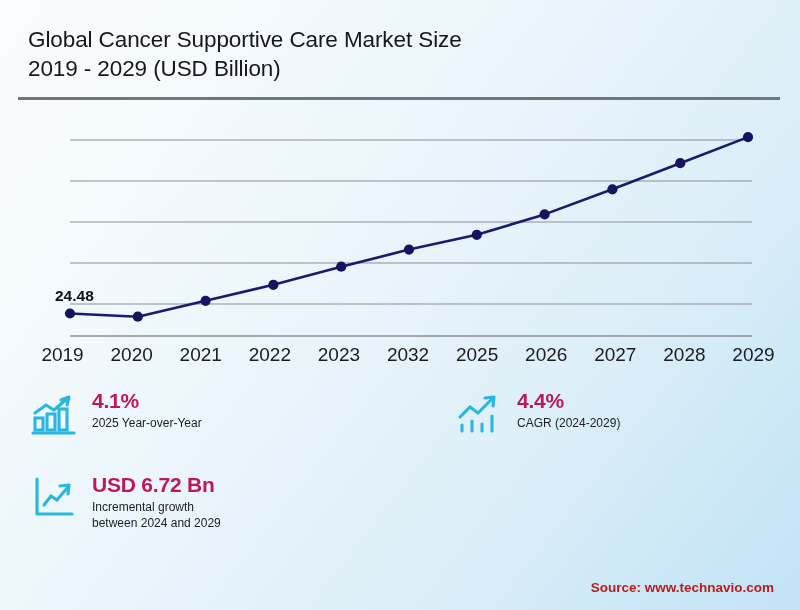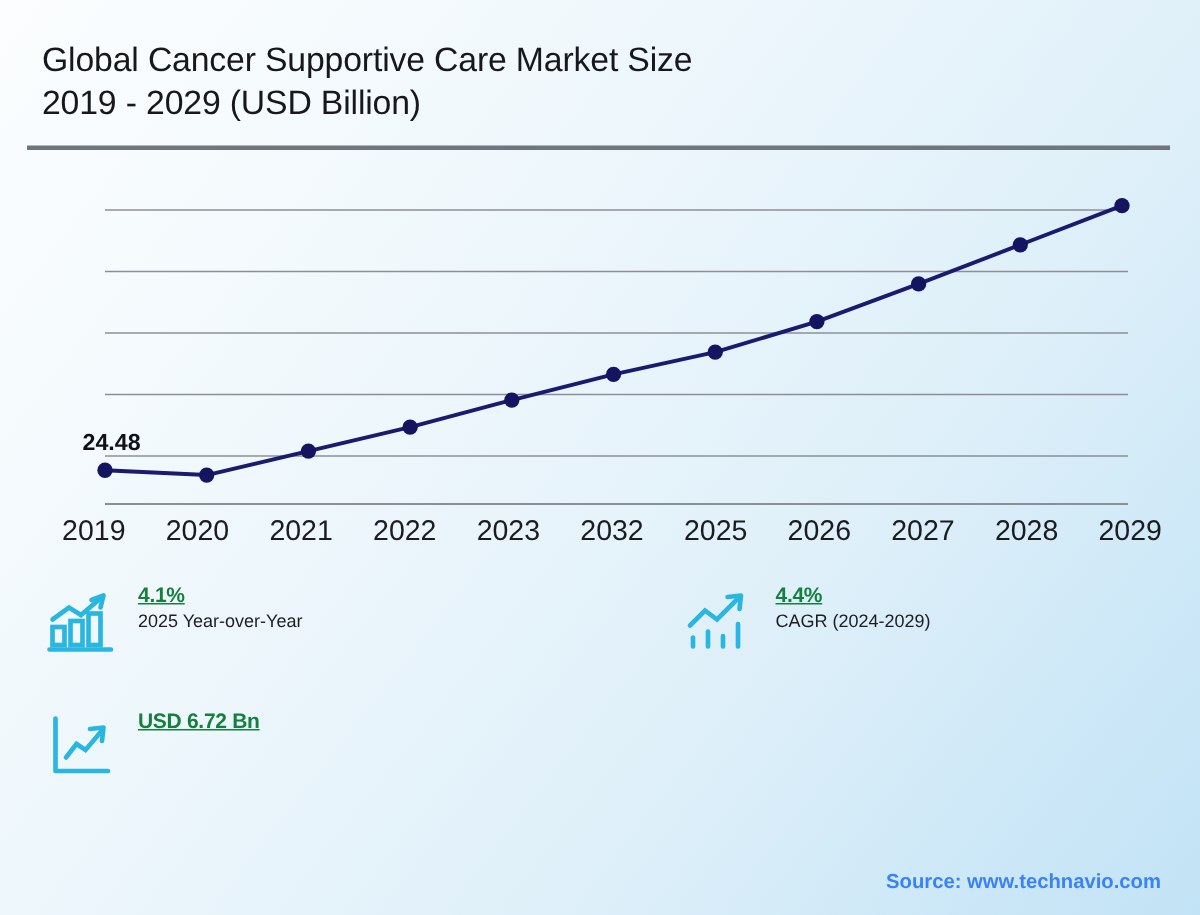--- a/index.html
+++ b/index.html
@@ -65,41 +65,40 @@
     left: 30px; top: 386px;
     width: 745px;
     display: grid;
     grid-template-columns: 425px 320px;
     grid-template-rows: 84px auto;
   }
   .kpi { display: flex; align-items: flex-start; gap: 14px; }
   .kpi-icon { flex: 0 0 auto; width: 48px; height: 50px; padding-top: 4px; }
   .kpi-text { padding-top: 2px; }
   .kpi-value {
-    font-size: 14px;
+    font-size: 21px;
     font-weight: bold;
-    color: #15803d;
+    color: #be185d;
     line-height: 1.22;
     letter-spacing: -0.2px;
-    text-decoration: underline;
   }
   .kpi-desc {
     font-size: 12px;
     color: #1d1d22;
     line-height: 1.33;
     white-space: pre-line;
     margin-top: 2px;
   }
 
   #source-note {
     position: absolute;
     right: 26px; bottom: 15px;
     font-size: 13.5px;
     font-weight: bold;
-    color: #3b82f6;
+    color: #b91c1c;
   }
 </style>
 </head>
 <body>
 
 <div id="header">
   <div id="chart-title">Global Cancer Supportive Care Market Size
 2019 - 2029 (USD Billion)</div>
 </div>
 <div id="header-divider"></div>
@@ -193,18 +192,20 @@
       <svg viewBox="0 0 48 48" width="48" height="48">
         <g fill="none" stroke="#29b6e0" stroke-width="3.1" stroke-linecap="round">
           <path d="M7 5 V40 H42" stroke-linejoin="round"></path>
           <path d="M14 31 L21 22 L27 26 L38 13"></path>
           <path d="M30 12 L39 11 L38 20" stroke-linejoin="round"></path>
         </g>
       </svg>
     </div>
     <div class="kpi-text">
       <div class="kpi-value">USD 6.72 Bn</div>
+      <div class="kpi-desc">Incremental growth
+between 2024 and 2029</div>
     </div>
   </div>
 
 </div>
 
 <div id="source-note">Source: www.technavio.com</div>
 
 </body></html>

